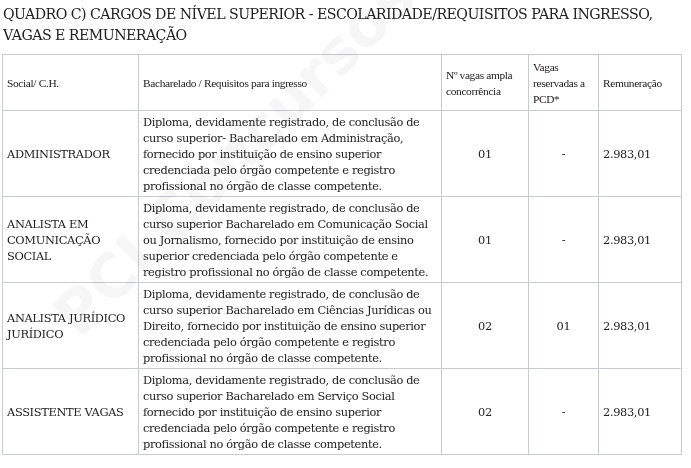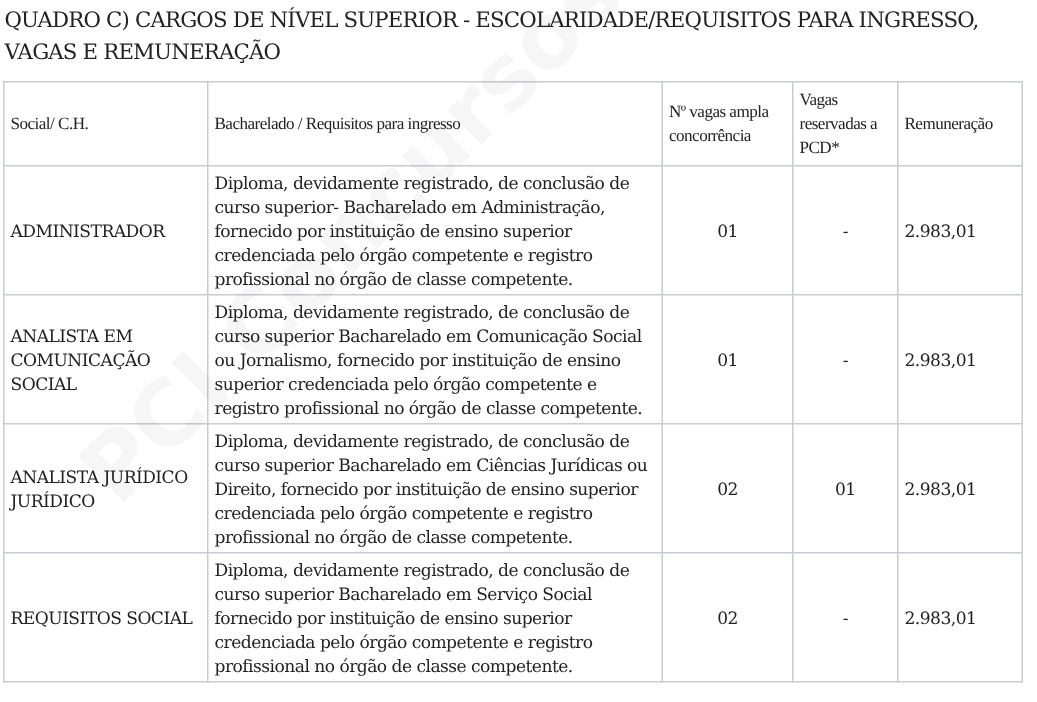--- a/index.html
+++ b/index.html
@@ -77,21 +77,21 @@
     <td>2.983,01</td>
   </tr>
   <tr class="row">
     <td>ANALISTA JURÍDICO JURÍDICO</td>
     <td>Diploma, devidamente registrado, de conclusão de curso superior Bacharelado em Ciências Jurídicas ou Direito, fornecido por instituição de ensino superior credenciada pelo órgão competente e registro profissional no órgão de classe competente.</td>
     <td class="center">02</td>
     <td class="center">01</td>
     <td>2.983,01</td>
   </tr>
   <tr class="row">
-    <td>REQUISITOS SOCIAL</td>
+    <td>ASSISTENTE VAGAS</td>
     <td>Diploma, devidamente registrado, de conclusão de curso superior Bacharelado em Serviço Social fornecido por instituição de ensino superior credenciada pelo órgão competente e registro profissional no órgão de classe competente.</td>
     <td class="center">02</td>
     <td class="center">-</td>
     <td>2.983,01</td>
   </tr>
 </tbody>
   </table>
 
 <div class="watermark">PCI Concursos</div>
 

